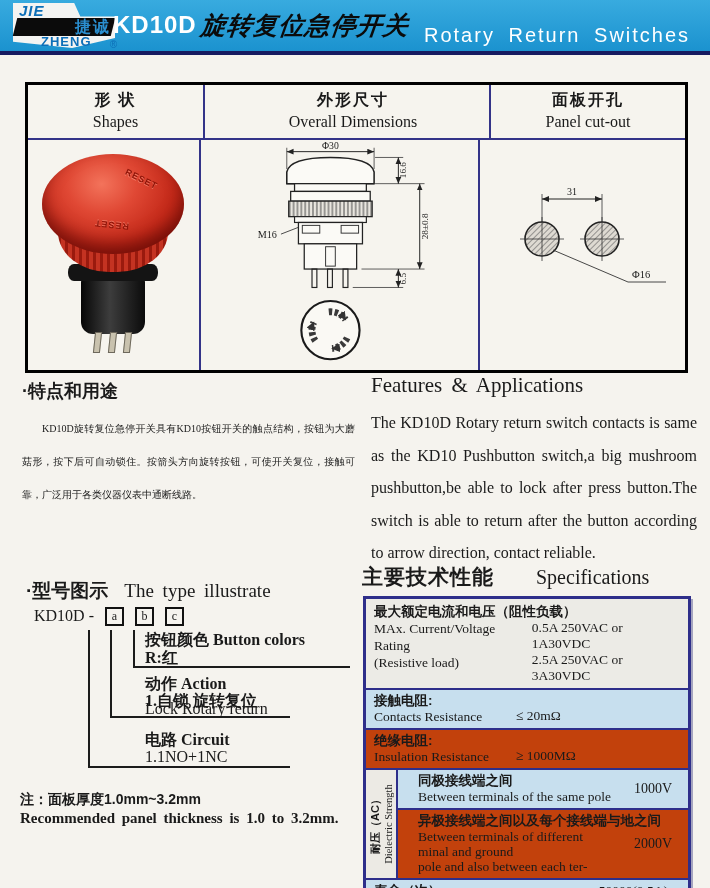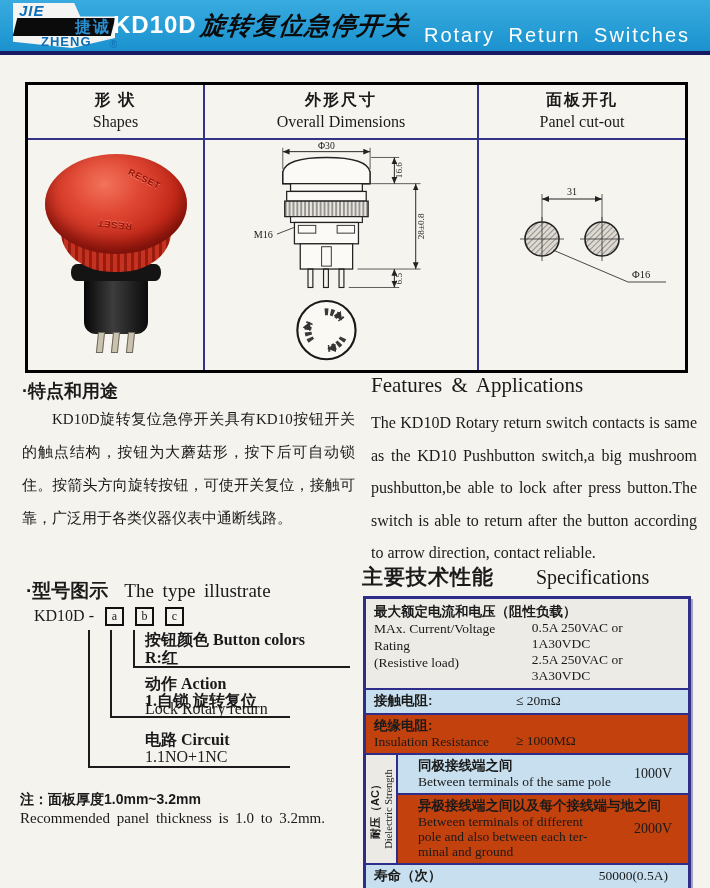--- a/index.html
+++ b/index.html
@@ -27,21 +27,21 @@
             color:#0b0b0b; letter-spacing:1px; transform:skewX(-6deg); }
   .hdr-en { position:absolute; left:424px; top:24px; font:400 20px "Liberation Sans",sans-serif;
             color:#fff; letter-spacing:2px; word-spacing:6px; }
 
   
   .shapes { position:absolute; left:25px; top:82px; width:657px; height:285px;
             border:3px solid #000000; background:#f6f4ee; }
   .sh-head { display:flex; height:53px; border-bottom:2px solid #333388; }
   .sh-body { display:flex; height:230px; }
   .sh-c1 { width:175px; border-right:2px solid #333388; }
-  .sh-c2 { width:272px; border-right:2px solid #333388; }
+  .sh-c2 { width:272px; border-right:2px solid #333388;padding-left:12px; }
   .sh-c3 { flex:1; }
   .sh-hcell { text-align:center; padding-top:5px; }
   .sh-hcn { font-weight:700; font-size:16px; letter-spacing:2px; }
   .sh-hen { font-size:16px; margin-top:2px; }
 
   
   .photo { position:relative; width:150px; height:205px; margin:14px auto 0; }
   .pb-body { position:absolute; left:43px; top:122px; width:64px; height:58px;
              background:linear-gradient(90deg,#060606,#3d3d3d 45%,#0b0b0b); border-radius:6px 6px 12px 12px; }
   .pb-collar { position:absolute; left:30px; top:110px; width:90px; height:17px;
@@ -59,38 +59,38 @@
   .pb-pin { position:absolute; top:178px; width:5px; height:19px; background:#c9c2ae;
             border:1px solid #6d685c; transform:skewX(-6deg); }
   .pin1{left:56px;} .pin2{left:71px;} .pin3{left:86px;}
 
   .drawing-wrap { text-align:center; }
   svg text { font-family:"Liberation Serif",serif; fill:#1a1a1a; }
 
   
   .feat-cn { position:absolute; left:22px; top:379px; width:333px; }
   .feat-cn-h { font:700 18px "Liberation Sans",sans-serif; }
-  .feat-cn-p { font-size:15px; line-height:33px; text-align:justify; text-indent:2em; }
+  .feat-cn-p { margin-top:9px; font-size:10px; line-height:33px; text-align:justify; text-indent:2em; }
   .feat-en { position:absolute; left:371px; top:373px; width:326px; }
   .feat-en-h { font-size:21px; word-spacing:4px; }
   .feat-en-p { margin-top:9px; font-size:16px; line-height:32.5px; text-align:justify; }
 
   
   .type { position:absolute; left:20px; top:578px; width:346px; height:260px; }
   .type-h { position:absolute; left:6px; top:0; }
   .type-hcn { font:700 19px "Liberation Sans",sans-serif; }
   .type-hen { font-size:19px; margin-left:12px; word-spacing:4px; }
   .type-model { position:absolute; left:14px; top:29px; font-size:16px; }
   .code-box { display:inline-block; width:15px; height:15px; border:2px solid #111; text-align:center;
               font-size:12px; line-height:14px; margin-left:7px; vertical-align:1px; }
   .tl { position:absolute; background:#1b1b1b; }
   .tline { position:absolute; left:125px; font-size:16px; white-space:nowrap; }
   .tcn { font-weight:700; }
   .type-note-cn { position:absolute; left:0; top:213px; font:700 14px "Liberation Sans",sans-serif; }
-  .type-note-en { position:absolute; left:0; top:232px; font-size:15px; word-spacing:3px; }
+  .type-note-en { position:absolute; left:0; top:232px; font-size:15px; word-spacing:3px;font-weight:bold; }
 
   
   .spec-h { position:absolute; left:362px; top:563px; white-space:nowrap; }
   .spec-hcn { font:700 21px "Liberation Sans",sans-serif; letter-spacing:1px; }
   .spec-hen { font-size:20px; margin-left:38px; }
   .spec { position:absolute; left:363px; top:596px; width:322px; border:3px solid #2e2e8a;
           box-shadow:2px 3px 0 rgba(45,45,120,.4); background:#f0eee9; }
   .srow { position:relative; border-bottom:2px solid #2e2e8a; padding:3px 6px 4px 8px; }
   .srow:last-child { border-bottom:none; }
   .bg-gray { background:#ecebe6; } .bg-blue { background:#c7dfee; } .bg-lite { background:#c2410c; }
@@ -303,20 +303,21 @@
       </div>
       <div class="r1-vals s-val">
         <div>0.5A 250VAC or 1A30VDC</div>
         <div>2.5A 250VAC or 3A30VDC</div>
       </div>
     </div>
   </div>
 
   <div class="srow bg-blue">
     <div class="s-cn">接触电阻:</div>
+    <div class="s-en">Contacts Resistance</div>
     <div class="s-val abs-val">≤ 20mΩ</div>
   </div>
 
   <div class="srow bg-lite">
     <div class="s-cn">绝缘电阻:</div>
     <div class="s-en">Insulation Resistance</div>
     <div class="s-val abs-val">≥ 1000MΩ</div>
   </div>
 
   <div class="srow grow">
@@ -328,22 +329,22 @@
     </div>
     <div class="g-rows">
       <div class="g-sub g-sub-a bg-blue">
         <div class="s-cn">同极接线端之间</div>
         <div class="s-en">Between terminals of the same pole</div>
         <div class="s-val mid-val">1000V</div>
       </div>
       <div class="g-sub bg-lite">
         <div class="s-cn">异极接线端之间以及每个接线端与地之间</div>
         <div class="s-en">Between terminals of different</div>
+        <div class="s-en">minal and ground</div>
         <div class="s-en">pole and also between each ter-</div>
-        <div class="s-en">minal and ground</div>
         <div class="s-val mid-val">2000V</div>
       </div>
     </div>
   </div>
 
   <div class="srow bg-blue r5-flex">
     <div>
       <div class="s-cn">寿命（次）</div>
 
     </div>

